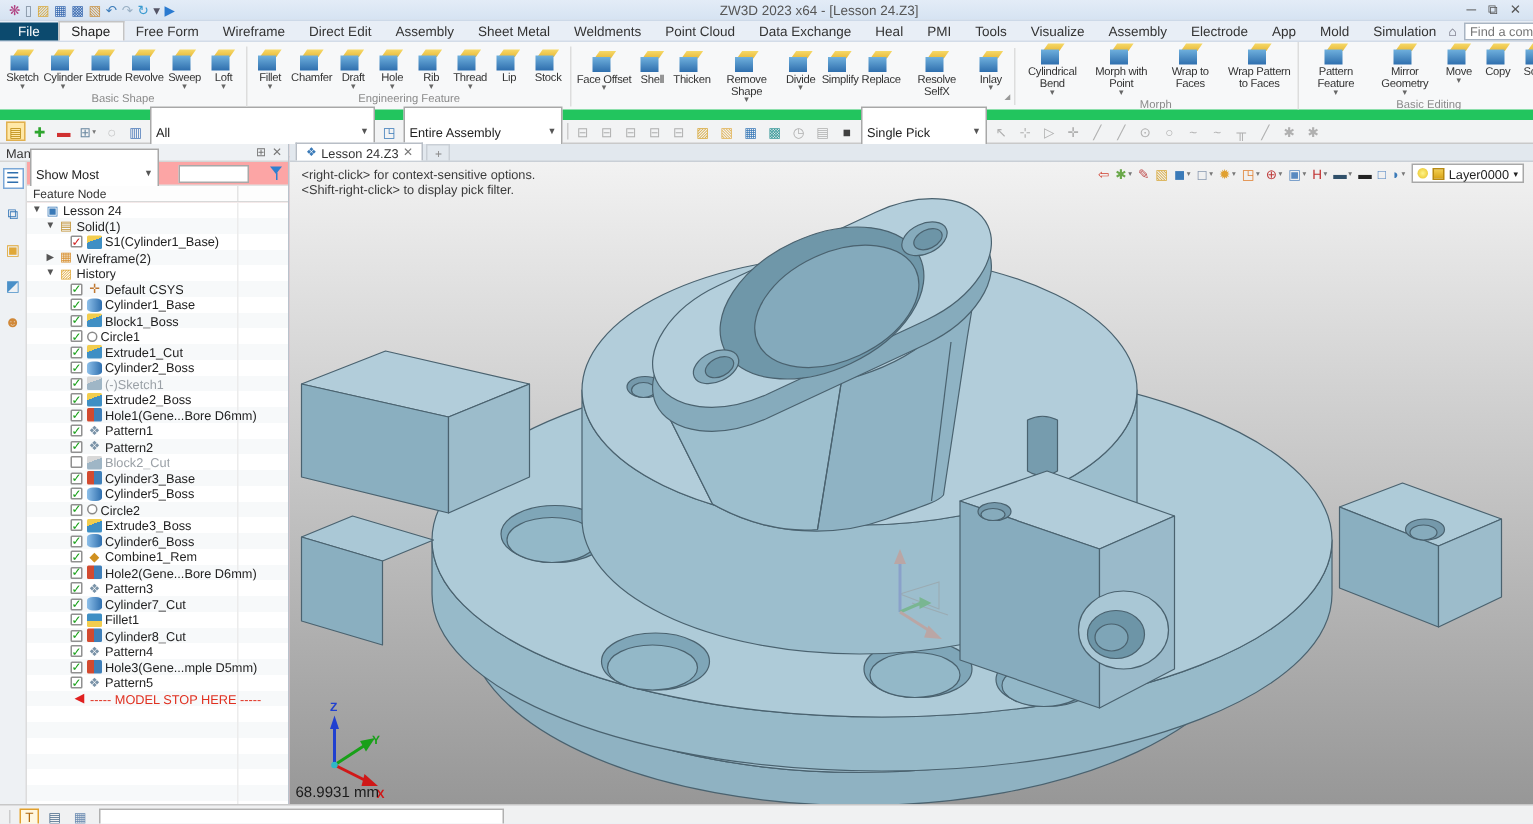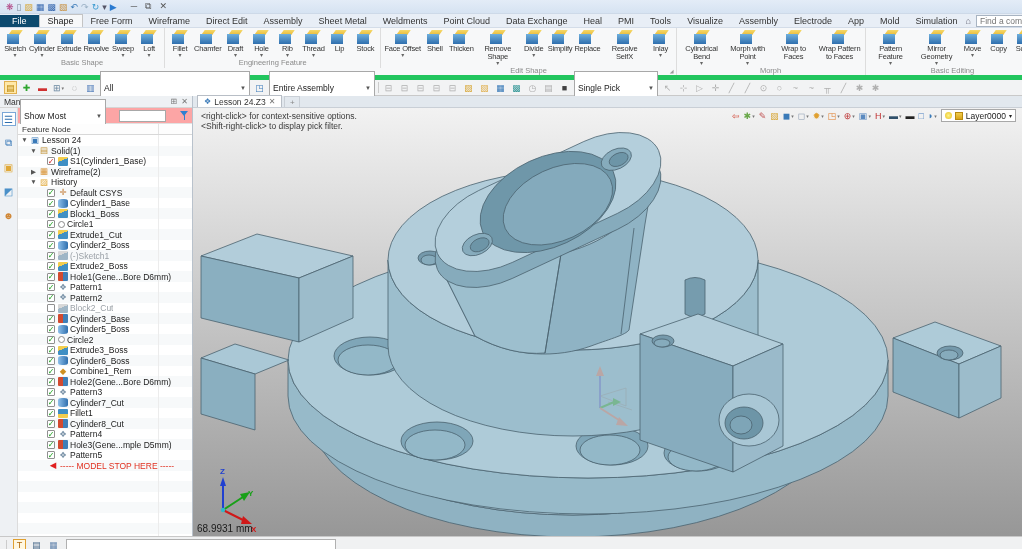--- a/index.html
+++ b/index.html
@@ -13,21 +13,21 @@
   .menurow{height:14px;background:#e8eef6;display:flex;align-items:flex-end;font-size:9px;color:#333;border-bottom:1px solid #d3dce8}
   .tabs{display:flex;align-items:flex-end;height:14px}
   .tab{padding:1px 8px 1px;cursor:default;white-space:nowrap}
   .tab.file{background:#0c4a6e;color:#fff;padding:1px 12px}
   .tab.active{background:#f7f8f9;border:1px solid #c4c4c4;border-bottom:none;color:#222}
   .menuright{margin-left:auto;display:flex;align-items:center;gap:5px;padding-right:6px}
   .findbox{display:flex;align-items:center;background:#fff;border:1px solid #a8b4c2;height:12px;width:150px;padding:0 3px;gap:3px}
   .findbox input{border:none;outline:none;flex:1;font-size:8.5px;font-family:"Liberation Sans",sans-serif;color:#333;background:transparent}
   .smallglyph{font-size:9px;color:#556}
   
-  .ribbon{height:52px;background:#f7f8f9;border-bottom:5px solid #22c55e;display:flex;align-items:flex-start;overflow:hidden}
+  .ribbon{height:52px;background:#f7f8f9;border-bottom:7px solid #22c55e;display:flex;align-items:center;overflow:hidden}
   .rgroup{display:flex;flex-direction:column;border-right:1px solid #ddd;padding:1px 2px 0;position:relative;flex:none}
   .rbtns{display:flex;flex:1;align-items:flex-start}
   .rbtn{display:flex;flex-direction:column;align-items:center;min-width:26px;max-width:46px;padding:0 1px;background:none;border:none;cursor:default}
   .cubei{width:18px;height:15px;position:relative;margin:1px 0 0}
   .cubei::before{content:"";position:absolute;top:0;left:4px;width:11px;height:5px;background:linear-gradient(#f6d968,#e8b93a);transform:skewX(-35deg)}
   .cubei::after{content:"";position:absolute;top:4px;left:1px;width:12px;height:10px;background:linear-gradient(#6fb0dd,#2f6fae)}
   .rlbl{font-size:7.5px;line-height:8px;color:#333;text-align:center;letter-spacing:-0.2px}
   .rdd{font-size:6px;color:#666;line-height:5px;height:5px}
   .rglabel{font-size:7.5px;color:#8a8a8a;text-align:center;height:10px;line-height:10px;white-space:nowrap}
   .launcher{position:absolute;right:2px;bottom:2px;font-size:5px;color:#999}
@@ -108,20 +108,21 @@
       <span class="qi" style="color: rgb(216, 168, 58);">▨</span>
       <span class="qi" style="color: rgb(58, 106, 176);">▦</span>
       <span class="qi" style="color: rgb(58, 106, 176);">▩</span>
       <span class="qi" style="color: rgb(200, 144, 64);">▧</span>
       <span class="qi" style="color: rgb(58, 122, 184);">↶</span>
       <span class="qi" style="color: rgb(154, 176, 196);">↷</span>
       <span class="qi" style="color: rgb(58, 154, 208);">↻</span>
       <span class="qi" style="color: rgb(85, 85, 102);">▾</span>
       <span class="qi" style="color: rgb(42, 122, 208);">▶</span>
     </div>
+  <div class="wtitle">ZW3D 2023 x64 - [Lesson 24.Z3]</div>
   <div class="wbtns">
     <span>─</span>
     <span>⧉</span>
     <span>✕</span>
   </div>
 </div>
 
 <div class="menurow">
   <div class="tabs" id="menutabs">
       <span class="tab file">File</span>
@@ -276,21 +277,20 @@
           <span class="cubei"></span>
           <span class="rlbl">Resolve SelfX</span>
           <span class="rdd"></span>
         </button>
         <button class="rbtn">
           <span class="cubei"></span>
           <span class="rlbl">Inlay</span>
           <span class="rdd">▾</span>
         </button>
       </div>
-      <div class="rglabel">Edit Shape</div>
       <span class="launcher">◢</span>
     </div>
     <div class="rgroup">
       <div class="rbtns">
         <button class="rbtn">
           <span class="cubei"></span>
           <span class="rlbl">Cylindrical Bend</span>
           <span class="rdd">▾</span>
         </button>
         <button class="rbtn">

